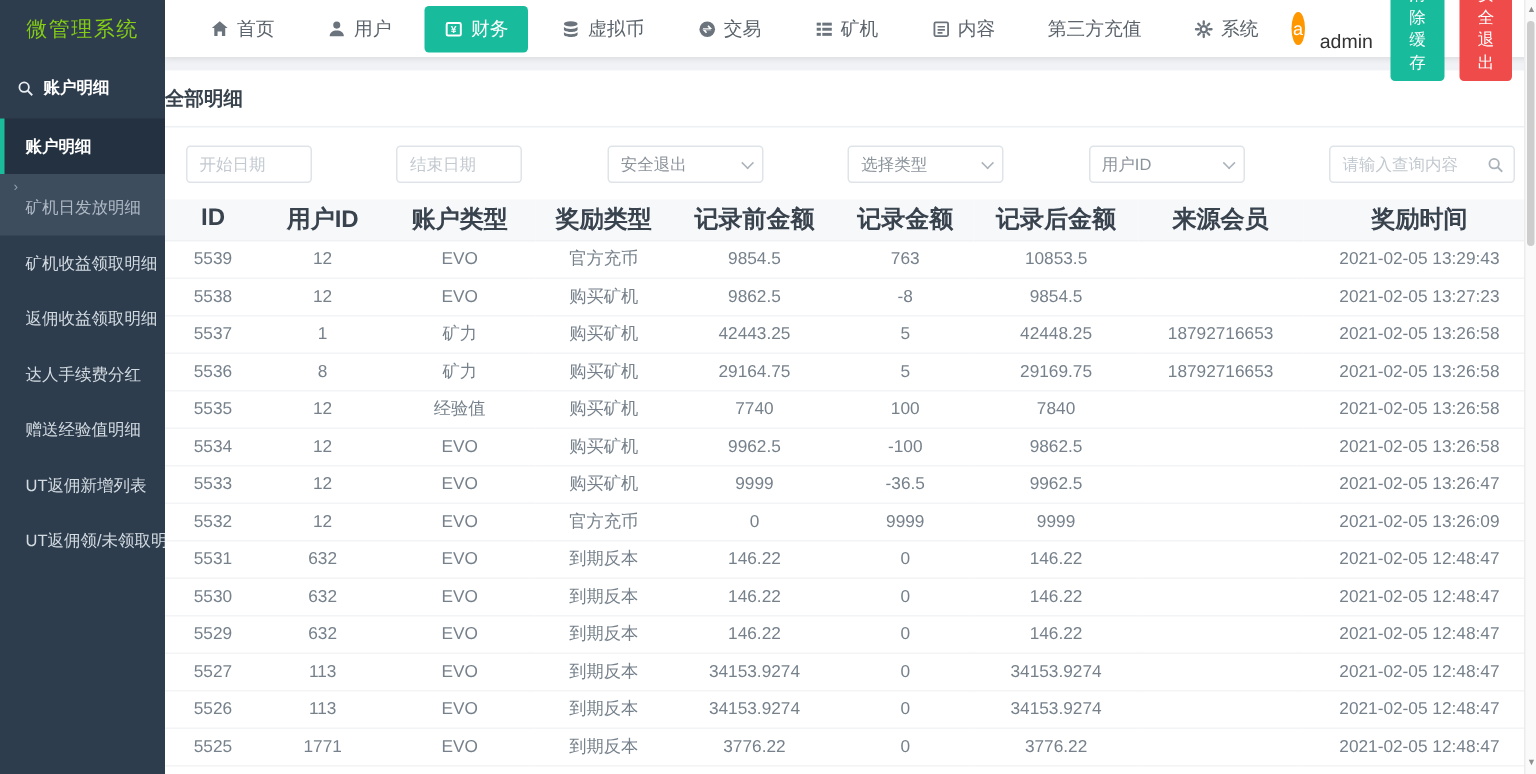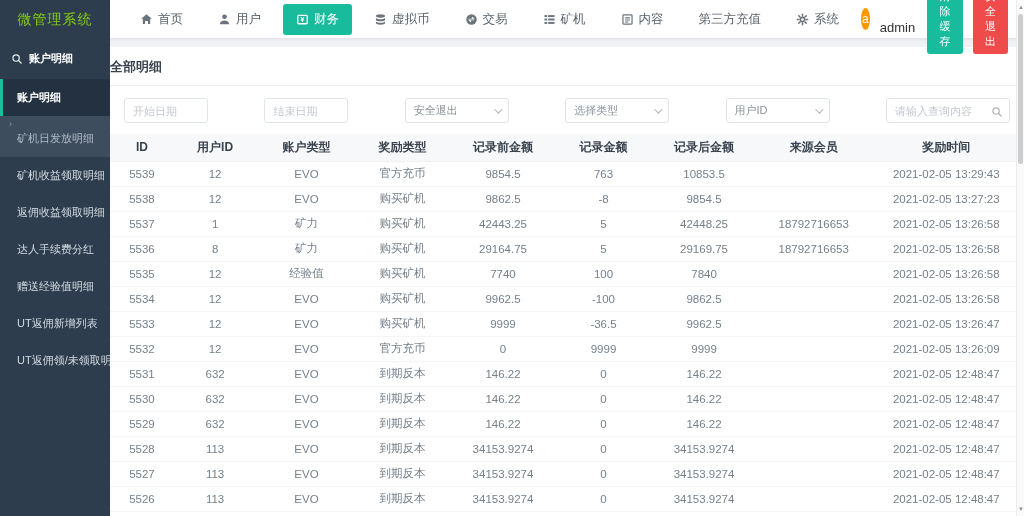--- a/index.html
+++ b/index.html
@@ -41,21 +41,21 @@
   .f-input { width:84px; height:25px; border:1px solid #dfe4e9; border-radius:3px; font-size:11px; padding:0 8px; color:#666; font-family:inherit; outline:none; }
   .f-input::placeholder { color:#c3c9d0; }
   .f-select { width:104px; height:25px; border:1px solid #dfe4e9; border-radius:3px; display:flex; align-items:center; justify-content:space-between; padding:0 8px; font-size:11px; color:#8b939b; cursor:pointer; background:#fff; }
   .chev-down { width:6px; height:6px; border-right:1.4px solid #aab2ba; border-bottom:1.4px solid #aab2ba; transform:rotate(45deg) translateY(-2px); }
   .f-search { position:relative; width:124px;border-radius:12px; }
   .f-search input { width:100%; }
   .f-search .ico { position:absolute; right:7px; top:6px; color:#aab2ba; }
 
   
   table { width:100%; border-collapse:collapse; table-layout:fixed; }
-  thead th { background:#f7f8fa; font-size:12px; color:#39434e; font-weight:bold; height:27px; text-align:center; border-bottom:1px solid #f0f1f3; }
+  thead th { background:#f7f8fa; font-size:16px; color:#39434e; font-weight:bold; height:27px; text-align:center; border-bottom:1px solid #f0f1f3; }
   tbody td { font-size:11.5px; color:#76818b; height:25px; text-align:center; border-bottom:1px solid #f3f4f6; overflow:hidden; white-space:nowrap; }
 
   
   .scrollbar { position:absolute; top:0; right:0; width:8px; height:516px; background:#fafafa; border-left:1px solid #ececec; z-index:5; }
   .scroll-arrow { position:absolute; left:0; width:8px; text-align:center; font-size:6px; color:#8f8f8f; line-height:10px; }
   .scroll-arrow.up { top:2px; } .scroll-arrow.down { bottom:2px; }
   .scroll-thumb { position:absolute; left:1px; top:14px; width:5px; height:150px; background:#cdcdcd; border-radius:3px; cursor:pointer; }
 </style>
 </head>
 <body>
@@ -353,31 +353,20 @@
                 <td>632</td>
                 <td>EVO</td>
                 <td>到期反本</td>
                 <td>146.22</td>
                 <td>0</td>
                 <td>146.22</td>
                 <td></td>
                 <td>2021-02-05 12:48:47</td>
               </tr>
               <tr>
-                <td>5528</td>
-                <td>113</td>
-                <td>EVO</td>
-                <td>到期反本</td>
-                <td>34153.9274</td>
-                <td>0</td>
-                <td>34153.9274</td>
-                <td></td>
-                <td>2021-02-05 12:48:47</td>
-              </tr>
-              <tr>
                 <td>5527</td>
                 <td>113</td>
                 <td>EVO</td>
                 <td>到期反本</td>
                 <td>34153.9274</td>
                 <td>0</td>
                 <td>34153.9274</td>
                 <td></td>
                 <td>2021-02-05 12:48:47</td>
               </tr>

